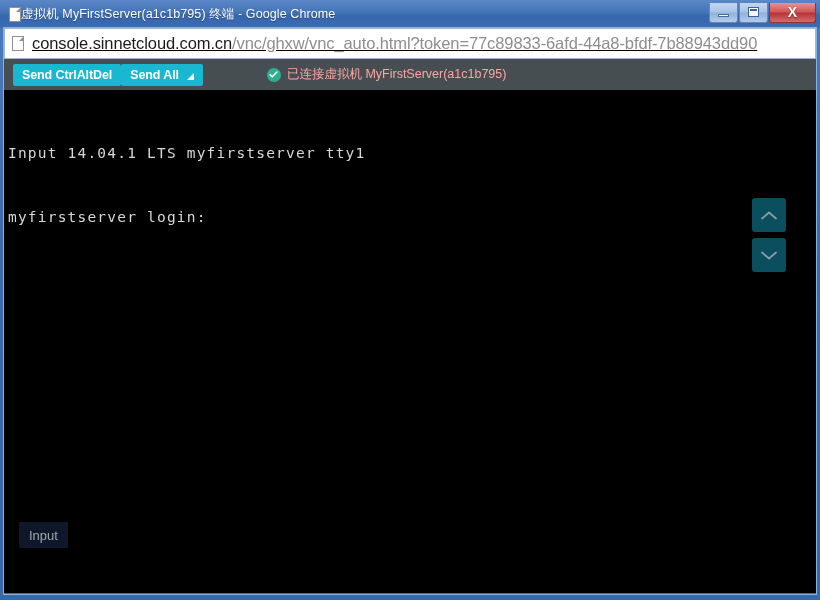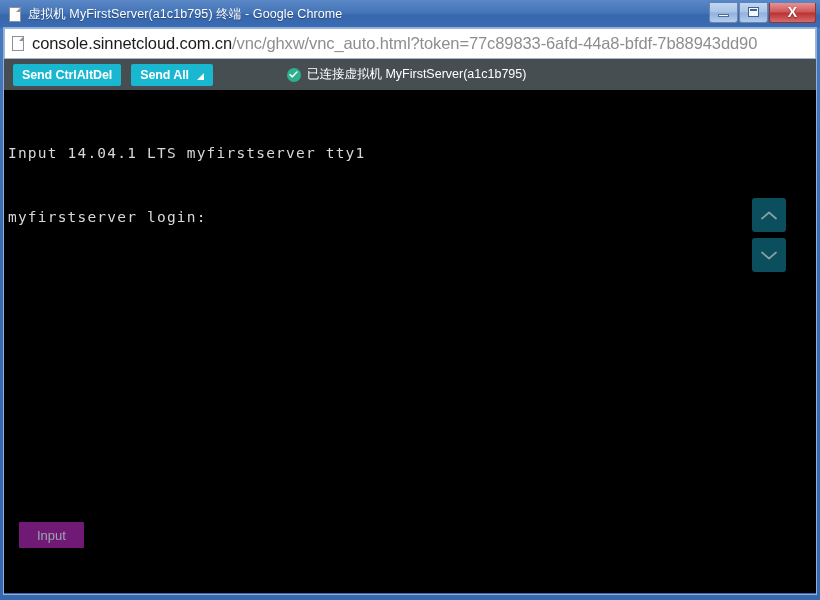--- a/index.html
+++ b/index.html
@@ -28,21 +28,20 @@
     width: 820px;
     height: 28px;
     background: linear-gradient(to bottom, #5b87c6 0%, #4375b8 45%, #3767ad 55%, #3a6cb4 100%);
     display: flex;
     align-items: center;
   }
   #title-bar-left {
     display: flex;
     align-items: center;
     padding-left: 9px;
-    gap: 7px;
     flex: 1;
     min-width: 0;
   }
   .page-glyph {
     width: 12px; height: 15px;
     background: #fdfdfd;
     border: 1px solid #8d9199;
     position: relative;
     flex: 0 0 auto;
   }
@@ -123,20 +122,21 @@
     position: absolute;
     left: 4px; top: 28px;
     width: 812px;
     height: 31px;
     background: #ffffff;
     border: 1px solid #9eb6d4;
     display: flex;
     align-items: center;
     padding-left: 7px;
     overflow: hidden;
+    text-decoration: underline;
   }
   #url-text {
     font-size: 16.5px;
     color: #8e8e8e;
     white-space: nowrap;
     margin-left: 8px;
     letter-spacing: -0.1px;
   }
   #url-text .host { color: #1b1b1b; }
 
@@ -151,21 +151,20 @@
   }
 
   #vnc-toolbar {
     position: relative;
     width: 812px;
     height: 31px;
     background: #464e51;
     display: flex;
     align-items: center;
     padding-left: 9px;
-    gap: 10px;
   }
   .tb-btn {
     background: #1ab7d1;
     color: #ffffff;
     border: none;
     font-size: 12.5px;
     font-family: "Liberation Sans", sans-serif;
     font-weight: bold;
     height: 22px;
     padding: 0 9px;
@@ -194,21 +193,21 @@
     border-radius: 50%;
     background: #2bb28c;
     display: flex;
     align-items: center;
     justify-content: center;
     flex: 0 0 auto;
   }
   .check-badge svg { display: block; }
   #status-text {
     font-size: 12.5px;
-    color: #ffffff;
+    color: #fca5a5;
     white-space: nowrap;
   }
 
   
   #vnc-canvas {
     position: relative;
     width: 812px;
     height: 503px;
     background: #000000;
     overflow: hidden;
@@ -243,28 +242,28 @@
     justify-content: center;
     cursor: pointer;
   }
   .scroll-btn svg { display: block; }
 
   
   #input-button {
     position: absolute;
     left: 15px;
     bottom: 45px;
-    background: #701a75;
+    background: #0f172a;
     color: #9aa7ad;
     border: none;
     border-radius: 1px;
     font-size: 13px;
     font-family: "Liberation Sans", sans-serif;
     height: 26px;
-    padding: 0 18px;
+    padding: 0 10px;
     cursor: pointer;
   }
 
   
   #frame-inner-line {
     position: absolute;
     left: 3px; top: 27px;
     width: 814px; height: 568px;
     border: 1px solid #8fb0da;
     pointer-events: none;

